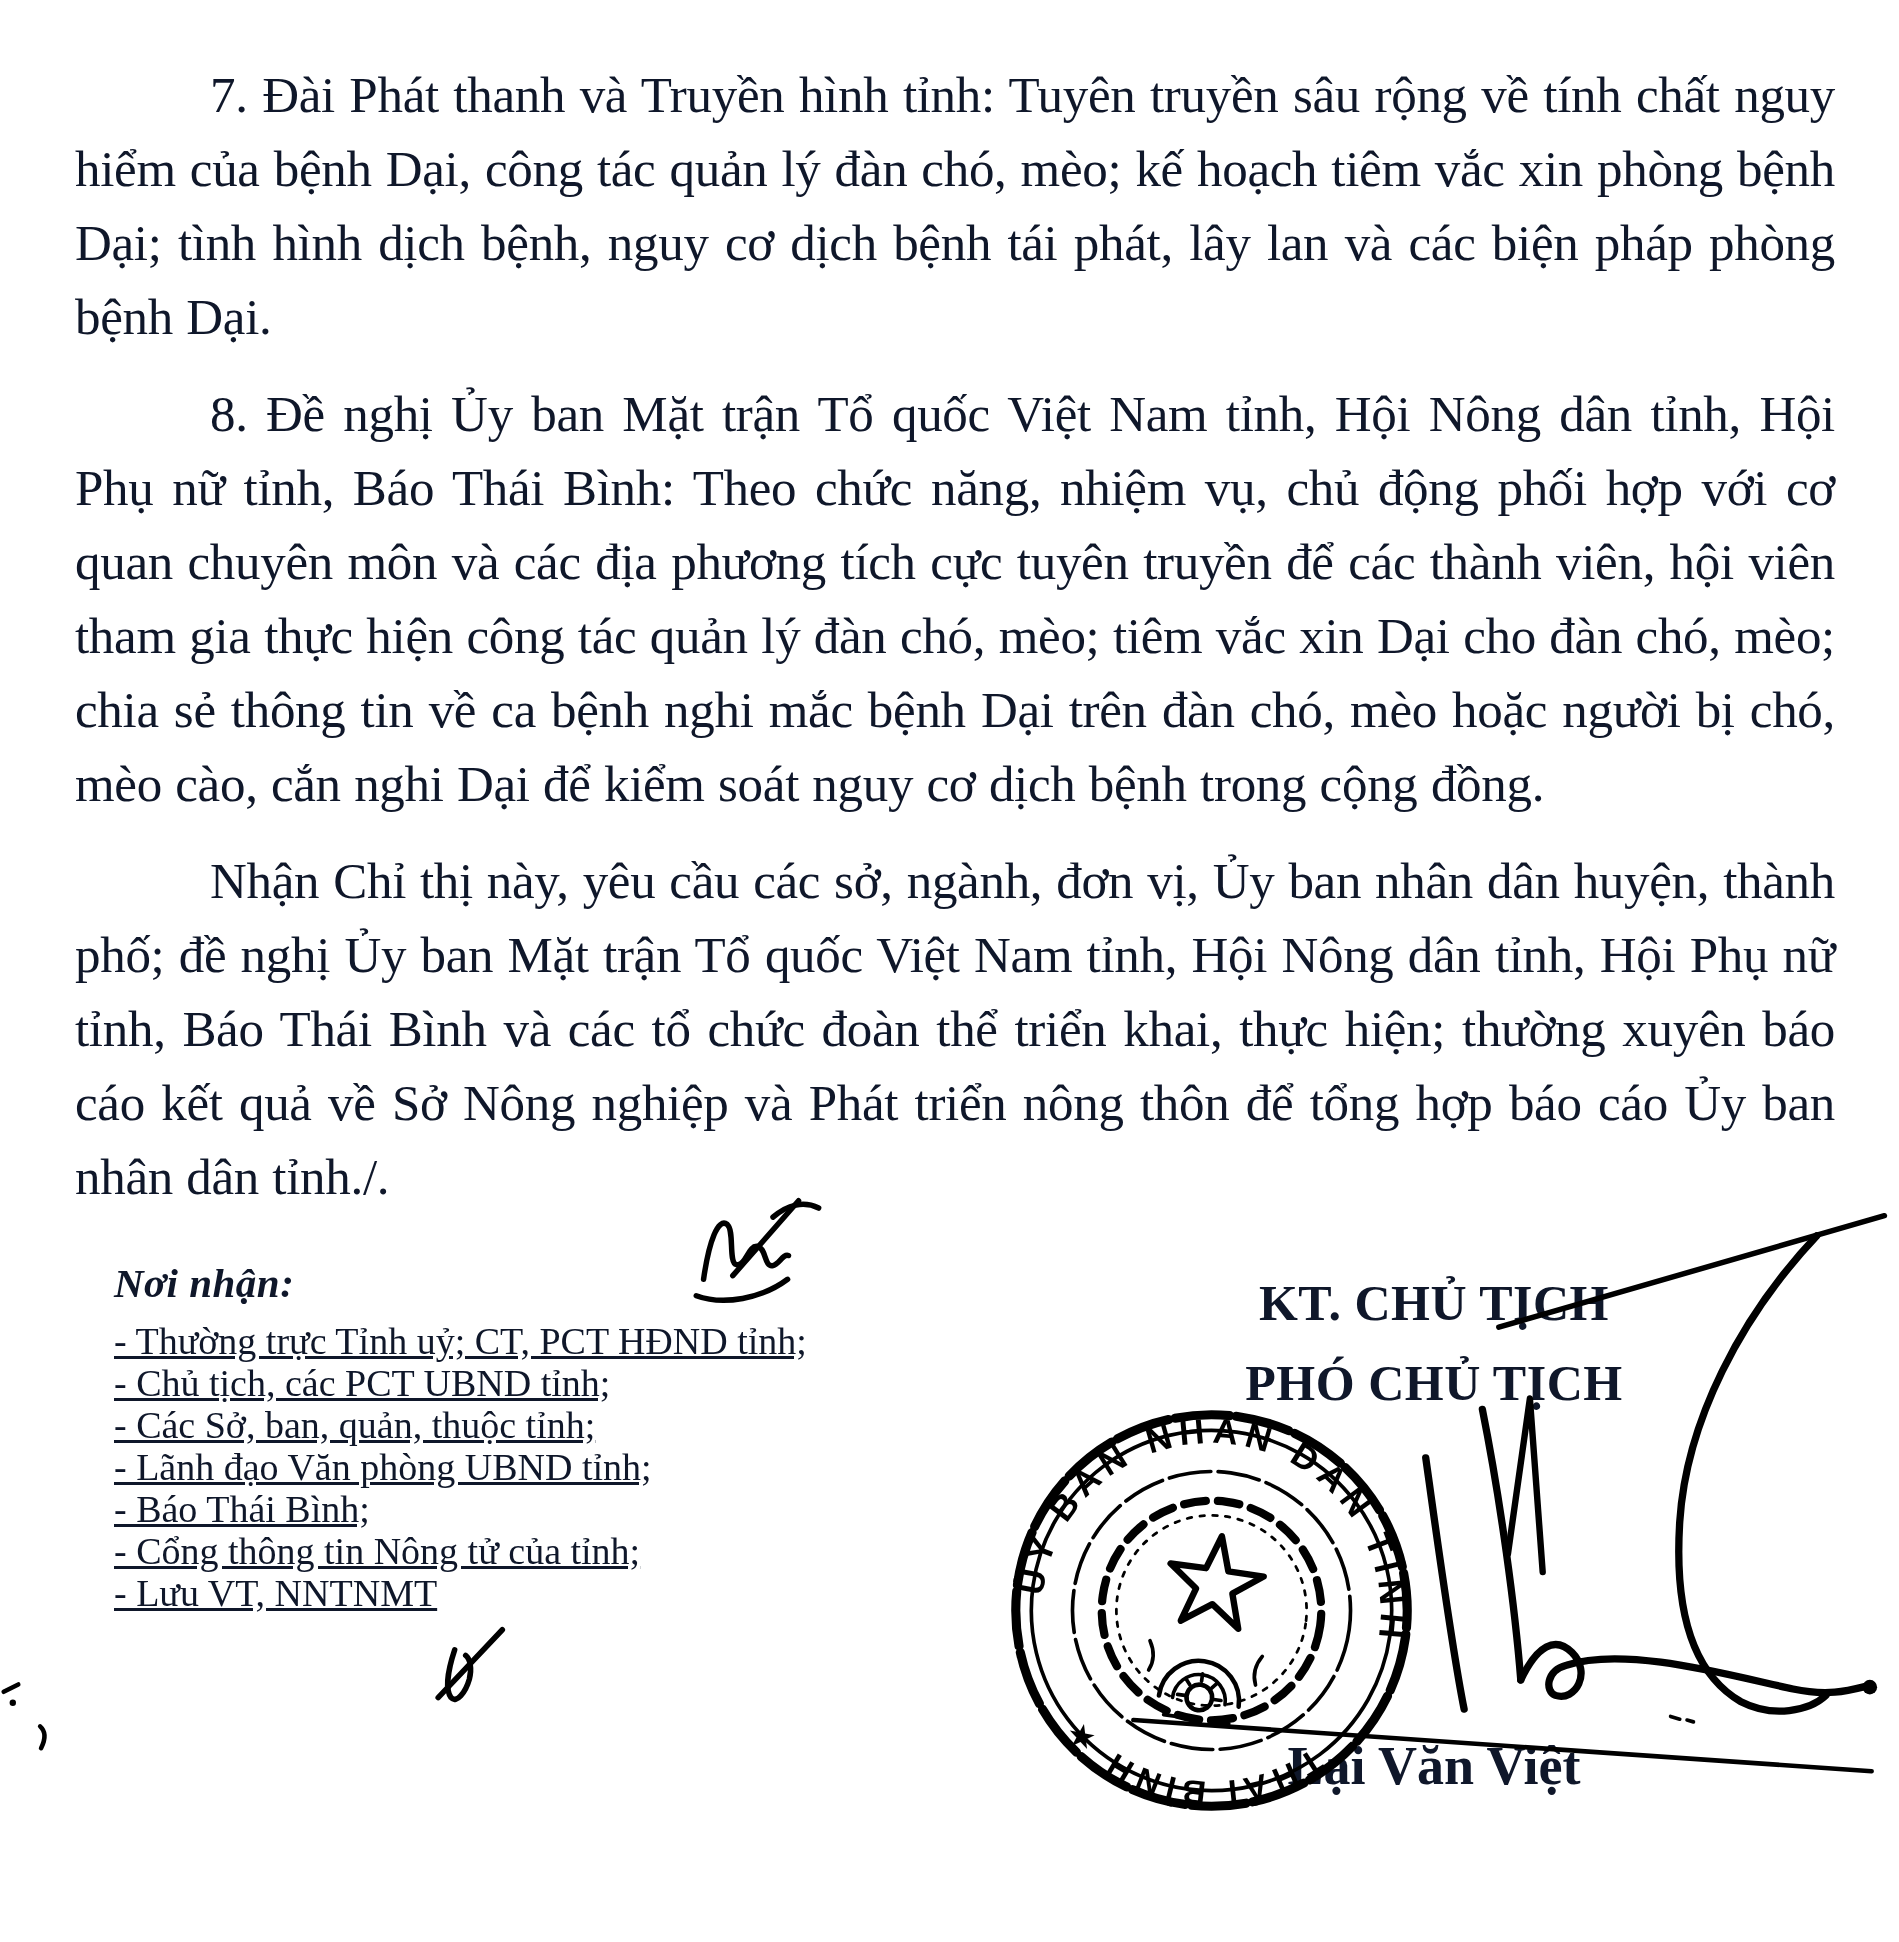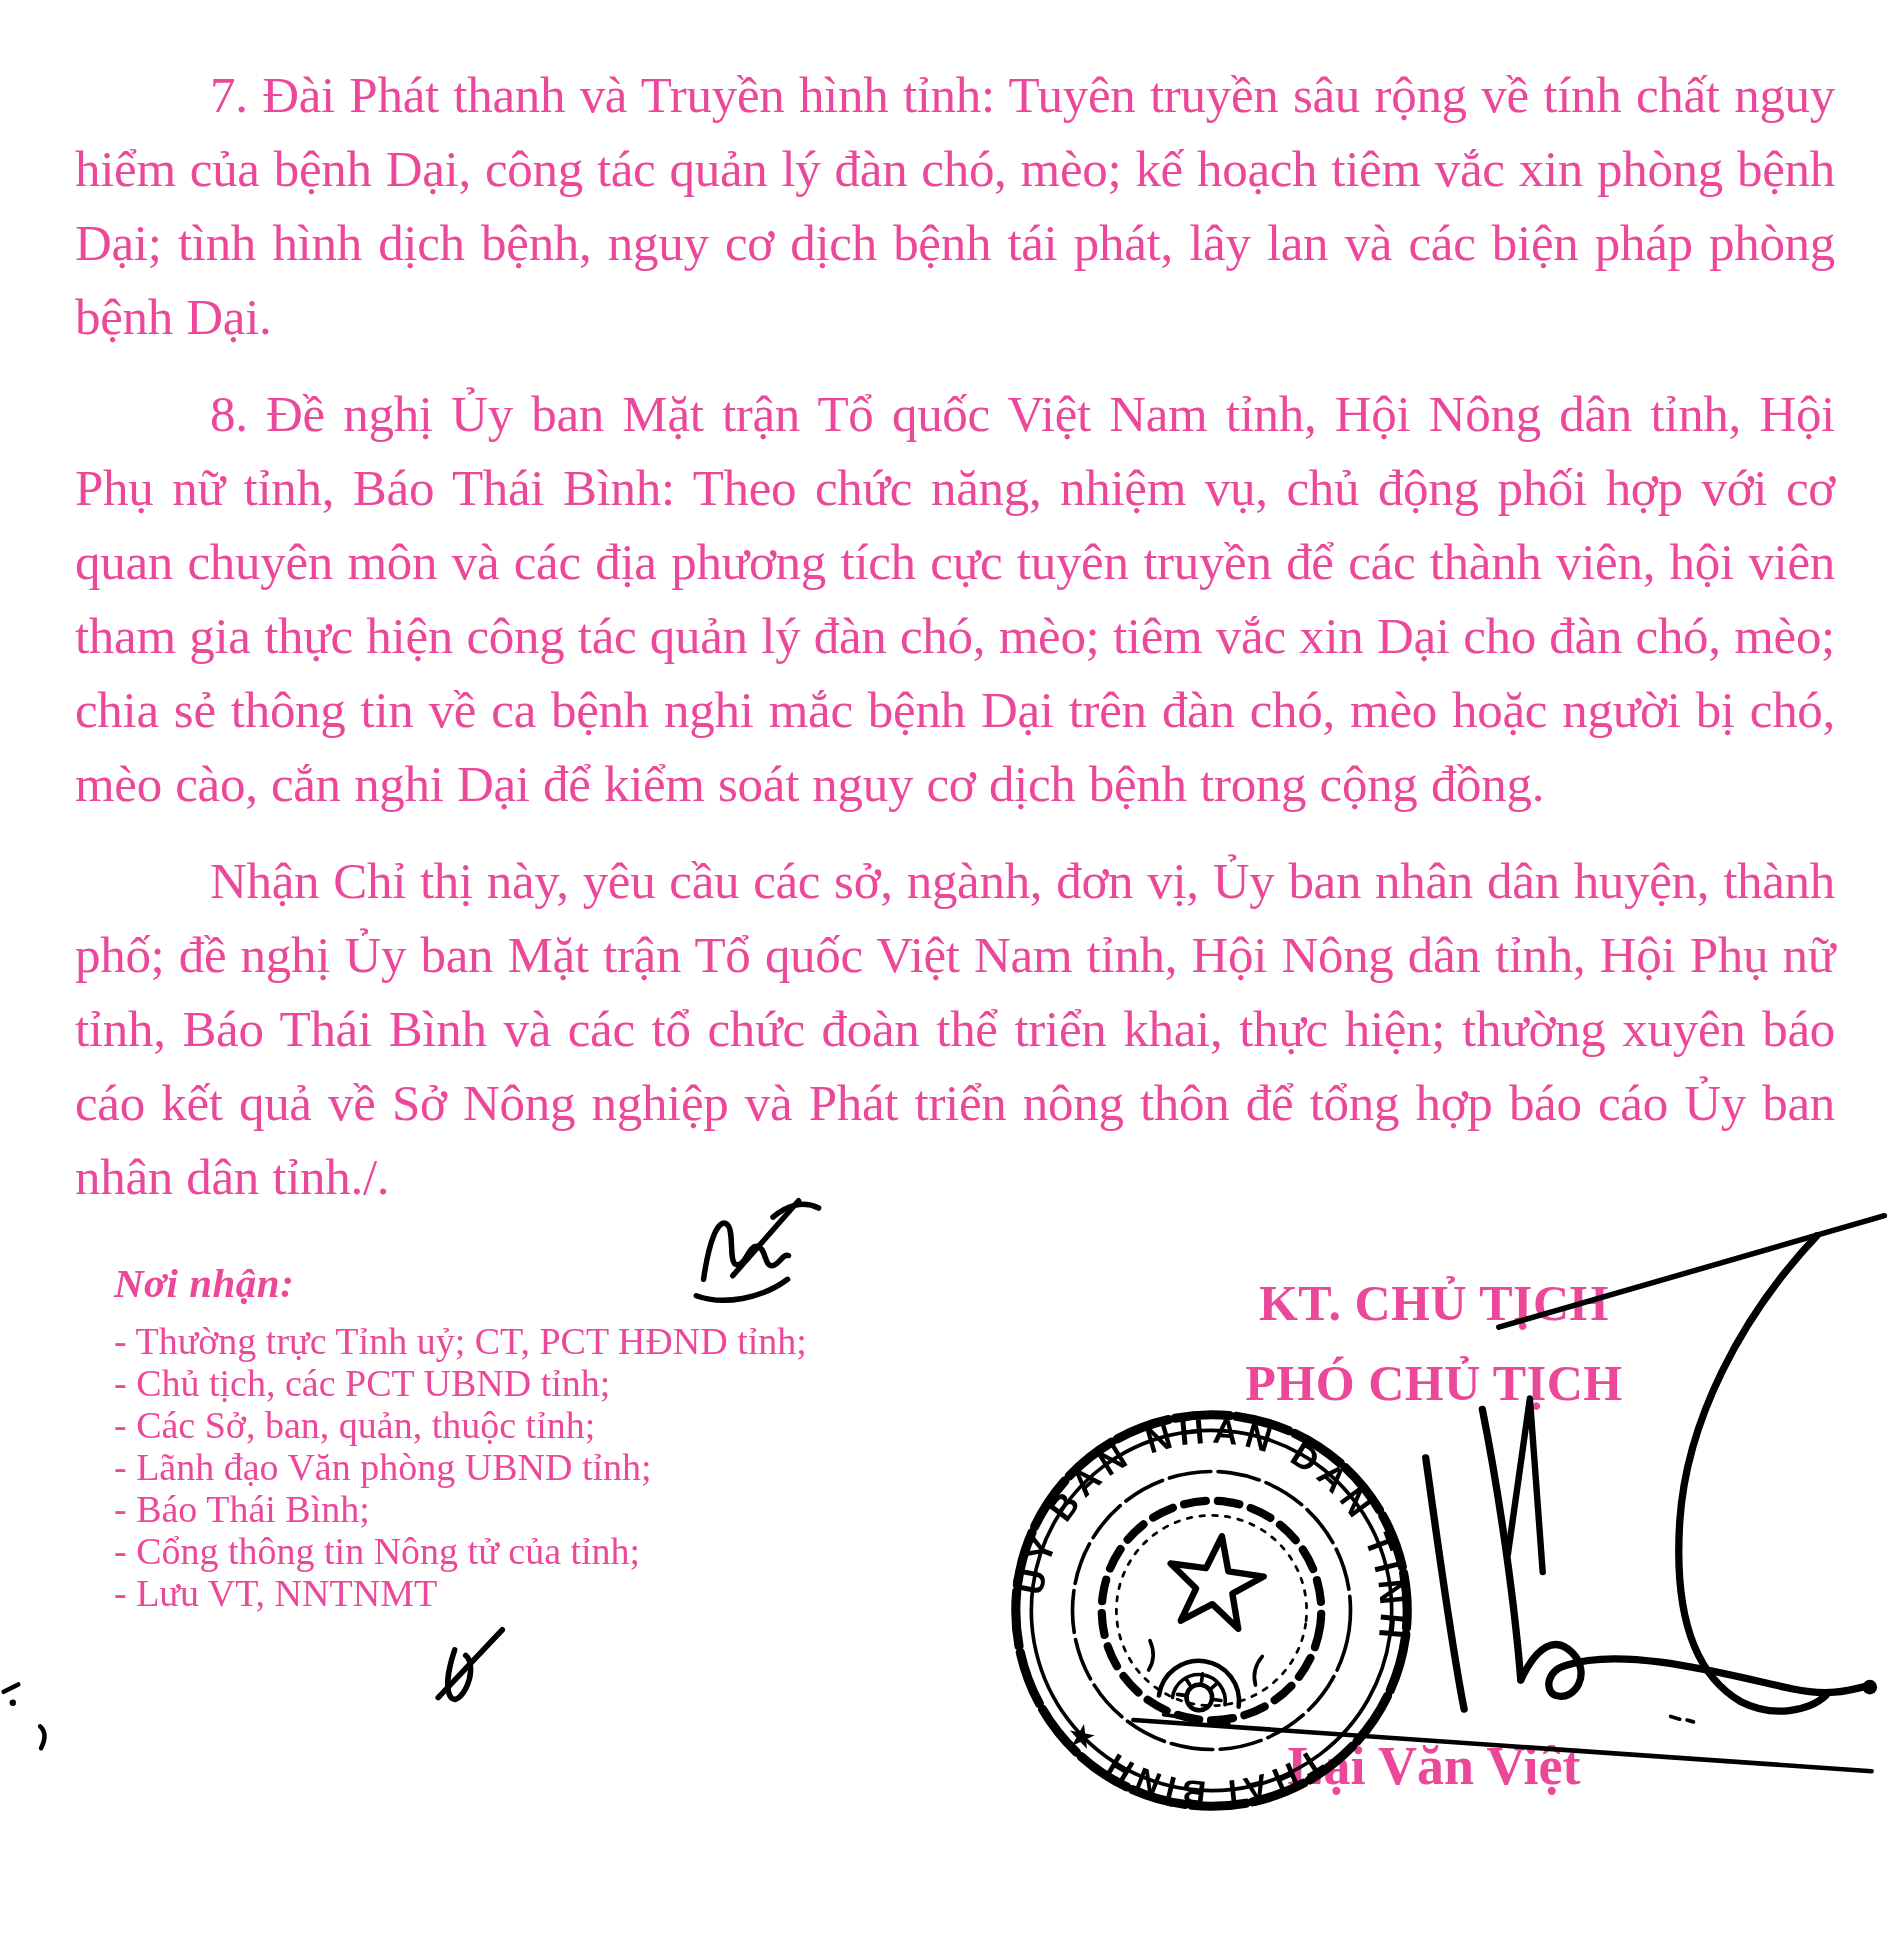--- a/index.html
+++ b/index.html
@@ -2,35 +2,35 @@
 <html style="font-size:14.6px"><head>
 <meta charset="utf-8">
 <style>
   html,body{margin:0;padding:0;background:#888;}
   .page{
     position:relative;
     width:1900px;height:1943px;
     background:#ffffff;
     overflow:hidden;
     font-family:"Liberation Serif","DejaVu Serif",serif;
-    color:#ec4899;
+    color:#0f172a;
   }
   .body-text{
     position:absolute;left:75px;top:58px;width:1760px;
     font-size:51px;line-height:74px;
     text-align:justify;letter-spacing:-0.3px;word-spacing:0.9px;
   }
   .para{margin:0 0 23px 0;text-indent:135px;}
   .footer-left{position:absolute;left:114px;top:1259px;width:914px;}
   .recip-header{
     font-size:41px;font-weight:bold;font-style:italic;
     margin:0 0 12.8px 0;letter-spacing:0.5px;
   }
   .recip-item{
-    font-size:38px;line-height:42px;white-space:nowrap;
+    font-size:38px;line-height:42px;white-space:nowrap;text-decoration:underline;
   }
   .sig-title{
     position:absolute;left:1192px;top:1263px;width:484px;
     text-align:center;font-weight:bold;font-size:50px;line-height:80px;
     letter-spacing:0.5px;
   }
   .signer-name{
     position:absolute;left:1192px;top:1734px;width:484px;
     text-align:center;font-weight:bold;font-size:54px;line-height:1.2;
   }

